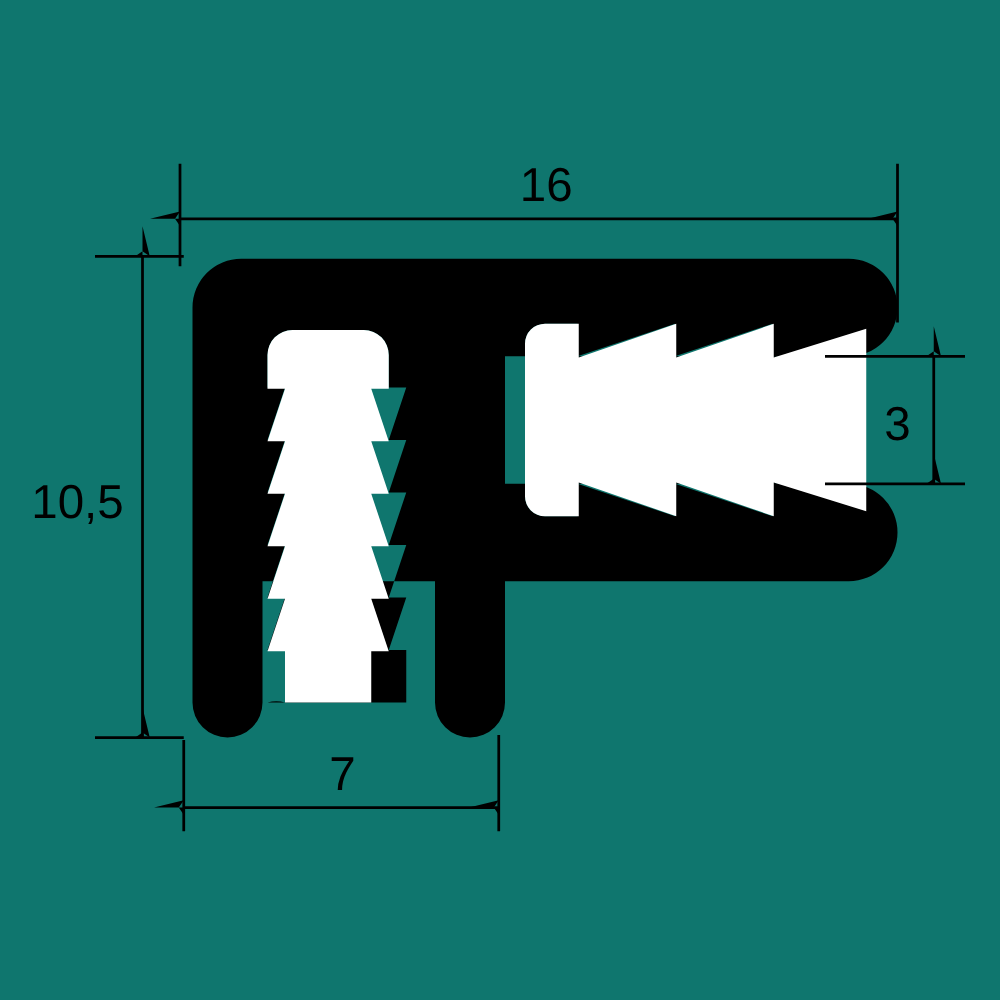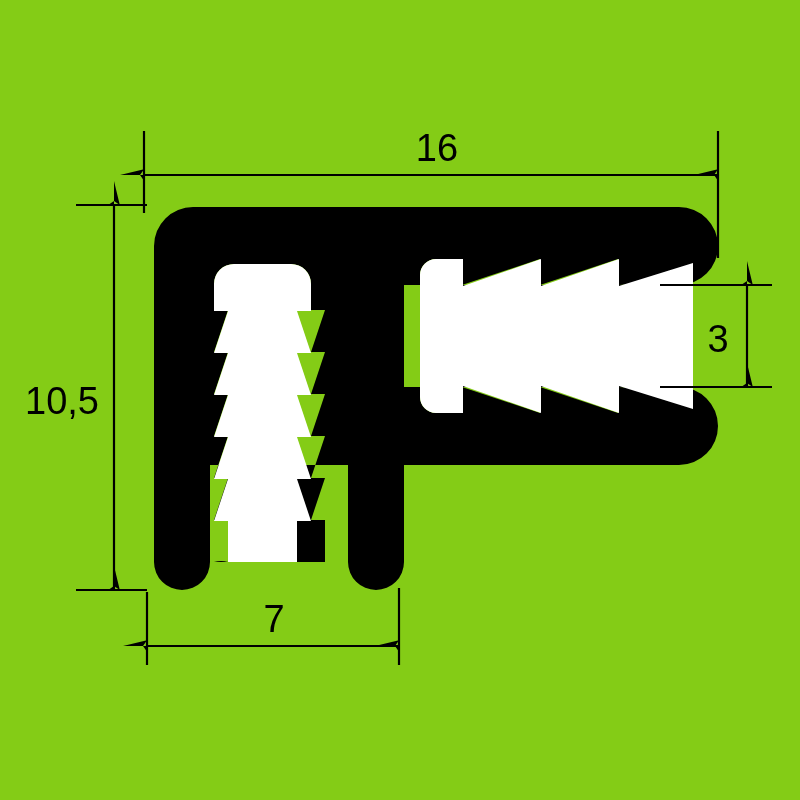--- a/index.html
+++ b/index.html
@@ -10,21 +10,21 @@
   body {
     width: 800px;
     height: 800px;
     font-family: "Liberation Sans", sans-serif;
     overflow: hidden;
   }
   #drawing-root {
     position: relative;
     width: 800px;
     height: 800px;
-    background: #84cc16;
+    background: #0f766e;
   }
   svg#profile-svg {
     display: block;
     width: 800px;
     height: 800px;
   }
   .dim-text {
     font-family: "Liberation Sans", sans-serif;
     font-size: 38px;
     fill: #000000;

